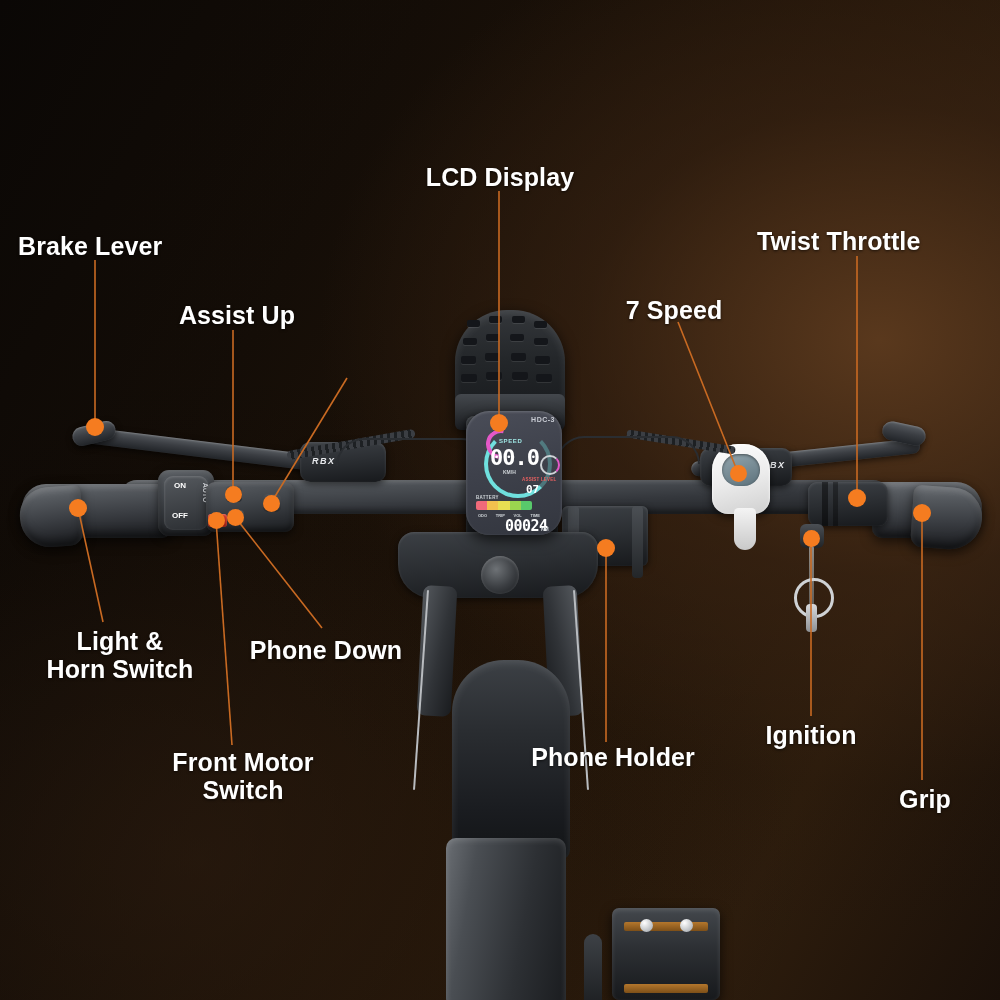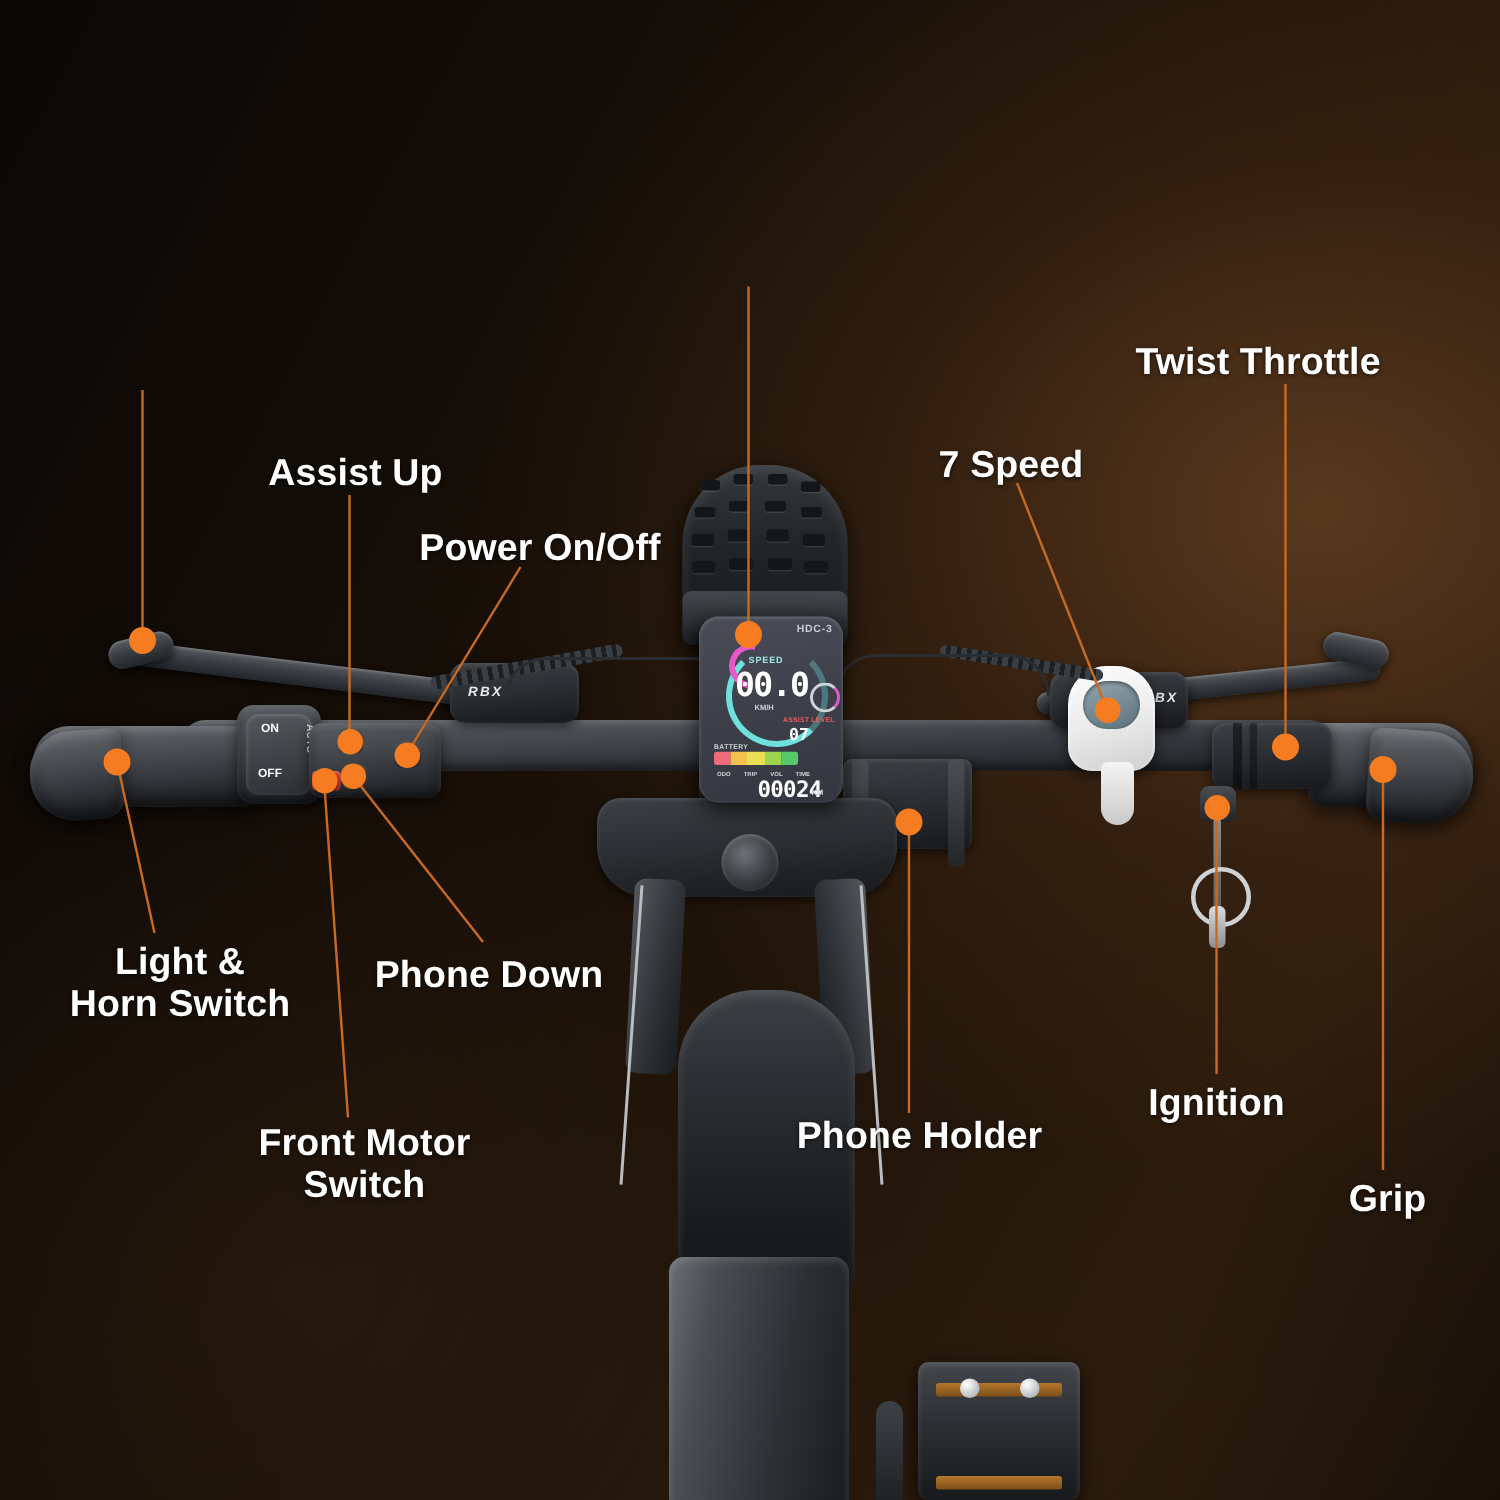--- a/index.html
+++ b/index.html
@@ -40,21 +40,21 @@
   .pod{
     background:linear-gradient(172deg,#5a5e63 0%,#42464b 40%,#2a2d31 75%,#1d1f22 100%);
     box-shadow: inset 0 2px 4px rgba(255,255,255,.16), inset 0 -3px 7px rgba(0,0,0,.6), 0 3px 9px rgba(0,0,0,.55);
   }
   .dark{
     background:linear-gradient(175deg,#3c4045 0%,#2a2d31 50%,#17191c 100%);
     box-shadow: inset 0 1px 3px rgba(255,255,255,.13), 0 2px 7px rgba(0,0,0,.6);
   }
   
   #lcd{
-    border-radius:13px;
+    border-radius:23px;
     background:linear-gradient(168deg,#4a4d58 0%,#3e414b 45%,#33363f 100%);
     box-shadow: inset 0 1px 3px rgba(255,255,255,.2), 0 5px 14px rgba(0,0,0,.7);
     overflow:hidden;
   }
   #lcd .brand{position:absolute;right:7px;top:5px;color:#c9ccd4;font-size:7px;font-weight:700;letter-spacing:.5px;}
   .seg{font-family:"DejaVu Sans Mono", monospace;font-weight:700;}
   
   .tire{
     background:linear-gradient(180deg,#34373b 0%,#24272a 40%,#15171a 100%);
     box-shadow: inset 0 4px 9px rgba(255,255,255,.1), 0 4px 14px rgba(0,0,0,.7);
@@ -225,24 +225,25 @@
     <span class="dot" style="left:730px;top:465px;width:17px;height:17px;"></span>
     <span class="dot" style="left:263px;top:495px;width:17px;height:17px;"></span>
     <span class="dot" style="left:69px;top:499px;width:18px;height:18px;"></span>
     <span class="dot" style="left:227px;top:509px;width:17px;height:17px;"></span>
     <span class="dot" style="left:208px;top:512px;width:17px;height:17px;"></span>
     <span class="dot" style="left:597px;top:539px;width:18px;height:18px;"></span>
     <span class="dot" style="left:803px;top:530px;width:17px;height:17px;"></span>
     <span class="dot" style="left:913px;top:504px;width:18px;height:18px;"></span>
   </div>
 
+  <div class="lbl l" style="left:18px;top:232px;">Brake Lever</div>
+  <div class="lbl c" style="left:500px;top:163px;">LCD Display</div>
   <div class="lbl l" style="left:757px;top:227px;text-align:center;">Twist Throttle</div>
   <div class="lbl c" style="left:237px;top:301px;">Assist Up</div>
   <div class="lbl c" style="left:674px;top:296px;">7 Speed</div>
-  <div class="lbl c" style="left:360px;top:351px;">Power On/Off</div>
   <div class="lbl c" style="left:120px;top:627px;">Light &amp;
 Horn Switch</div>
   <div class="lbl c" style="left:326px;top:636px;">Phone Down</div>
   <div class="lbl c" style="left:243px;top:748px;">Front Motor
 Switch</div>
   <div class="lbl c" style="left:613px;top:743px;">Phone Holder</div>
   <div class="lbl c" style="left:811px;top:721px;">Ignition</div>
   <div class="lbl c" style="left:925px;top:785px;">Grip</div>
 
 </div>

